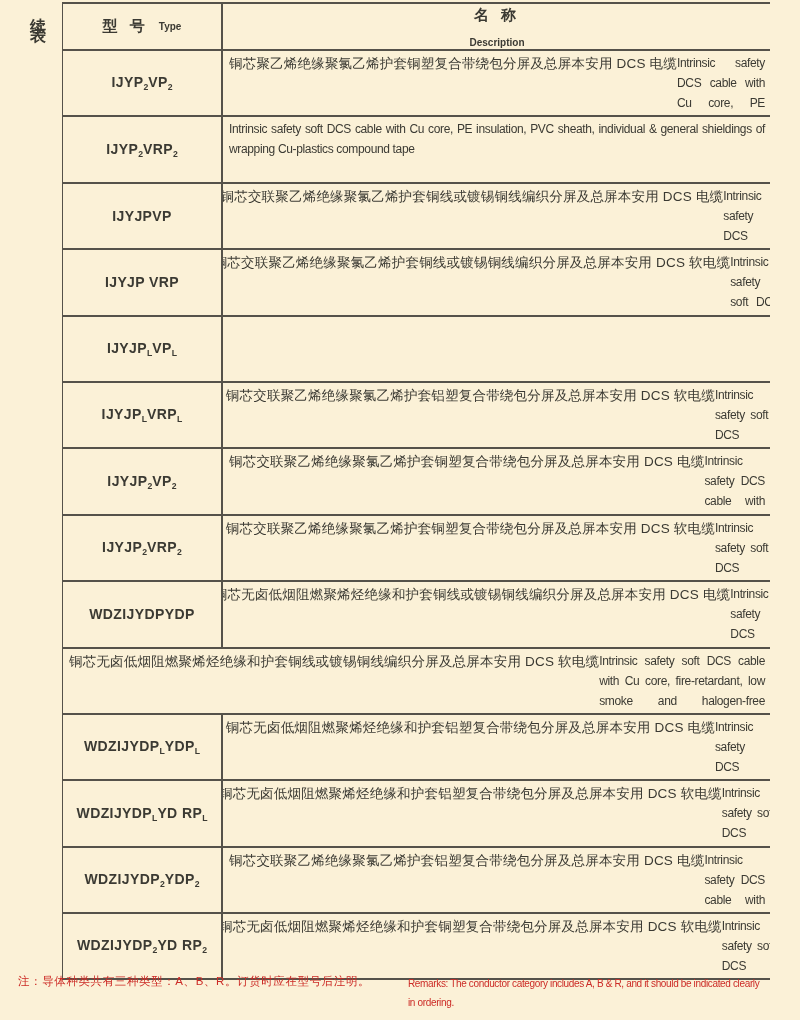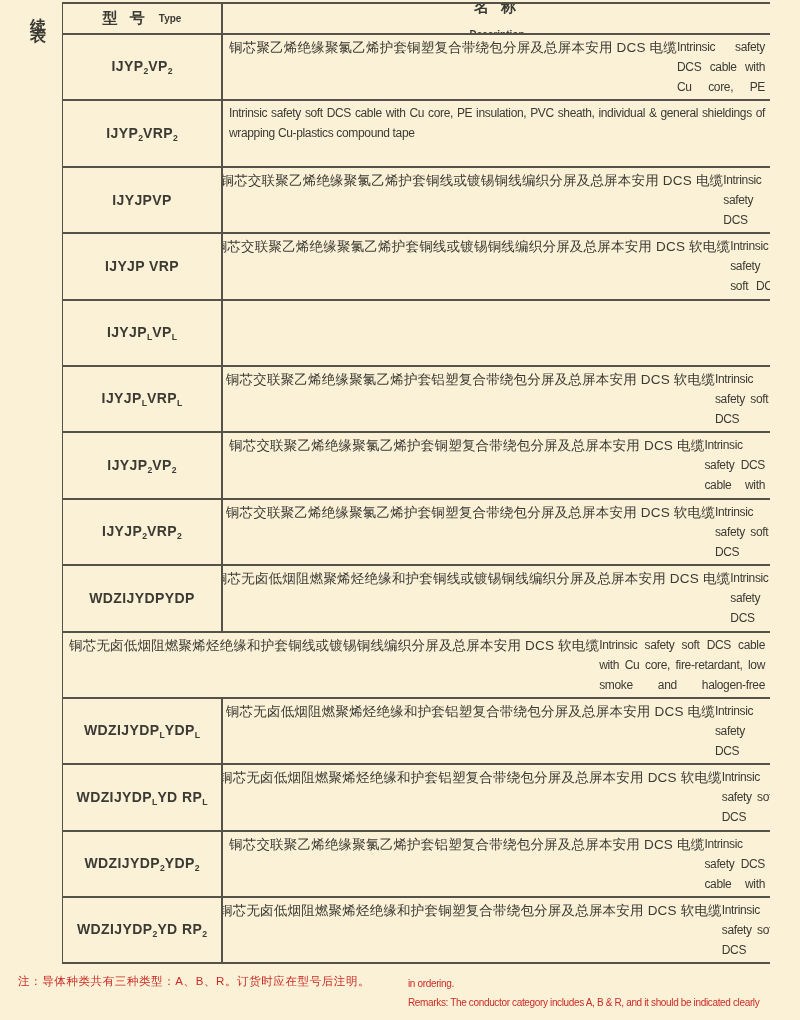--- a/index.html
+++ b/index.html
@@ -28,21 +28,21 @@
     position: absolute;
     left: 62px; top: 2px;
     width: 708px;
     border-top: 2px solid #55524a;
     border-left: 1.5px solid #55524a;
   }
   .trow {
     display: flex;
     border-bottom: 2px solid #55524a;
   }
-  .thead { height: 31px; }
+  .thead { height: 47px; }
   .tbody-row { height: 66.4px; }
   .type-col {
     width: 160px;
     flex: 0 0 160px;
     border-right: 2px solid #55524a;
     display: flex;
     align-items: center;
     justify-content: center;
     gap: 10px;
   }
@@ -236,17 +236,17 @@
             <div class="desc-zh">铜芯无卤低烟阻燃聚烯烃绝缘和护套铜塑复合带绕包分屏及总屏本安用 DCS 软电缆</div>
             <div class="desc-en">Intrinsic safety soft DCS cable with Cu core, fire-retardant, low smoke and halogen-free polyolefin insulation &amp; sheath, individual &amp; general shieldings of wrapping Cu-plastics compound tape</div>
           </div>
         </div>
       </div>
   </div>
 
   <div class="footer-note-zh">注：导体种类共有三种类型：A、B、R。订货时应在型号后注明。</div>
 
   <div class="footer-note-en">
+    <div>Remarks:  The conductor category includes A, B &amp; R, and it should be indicated  clearly</div>
     <div>in ordering.</div>
-    <div>Remarks:  The conductor category includes A, B &amp; R, and it should be indicated  clearly</div>
   </div>
 
 </div>
 
 </body></html>

